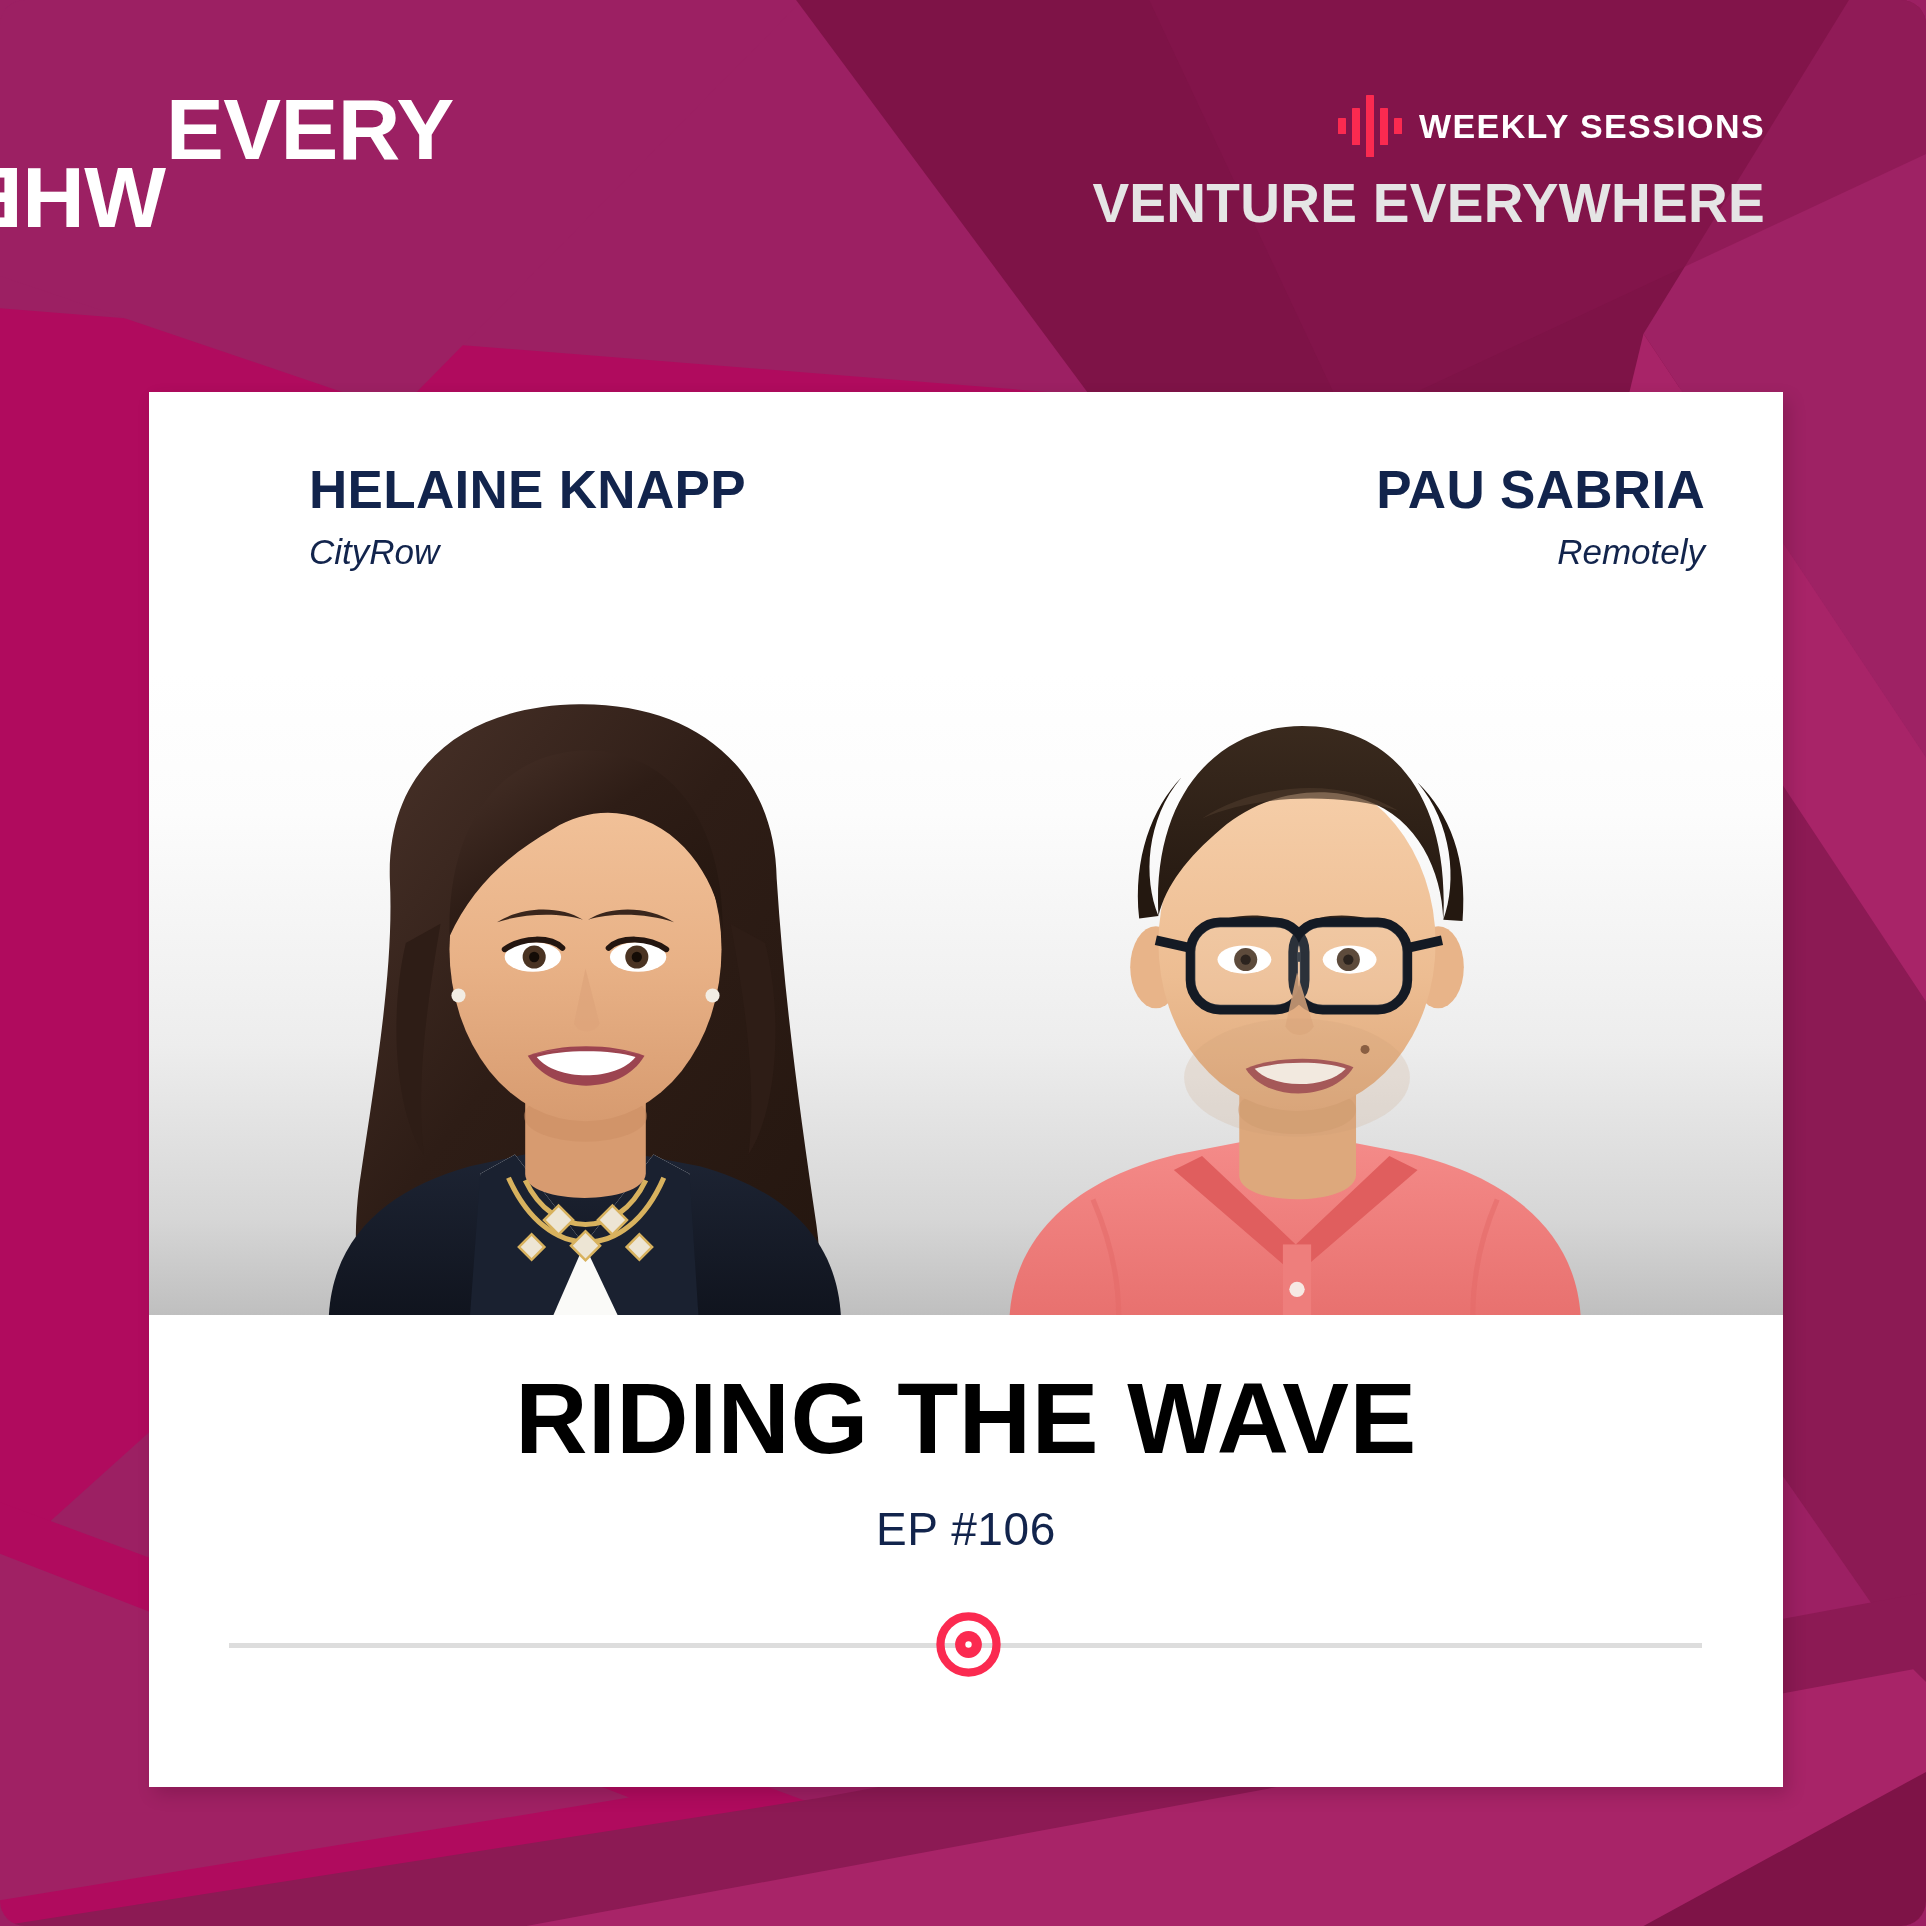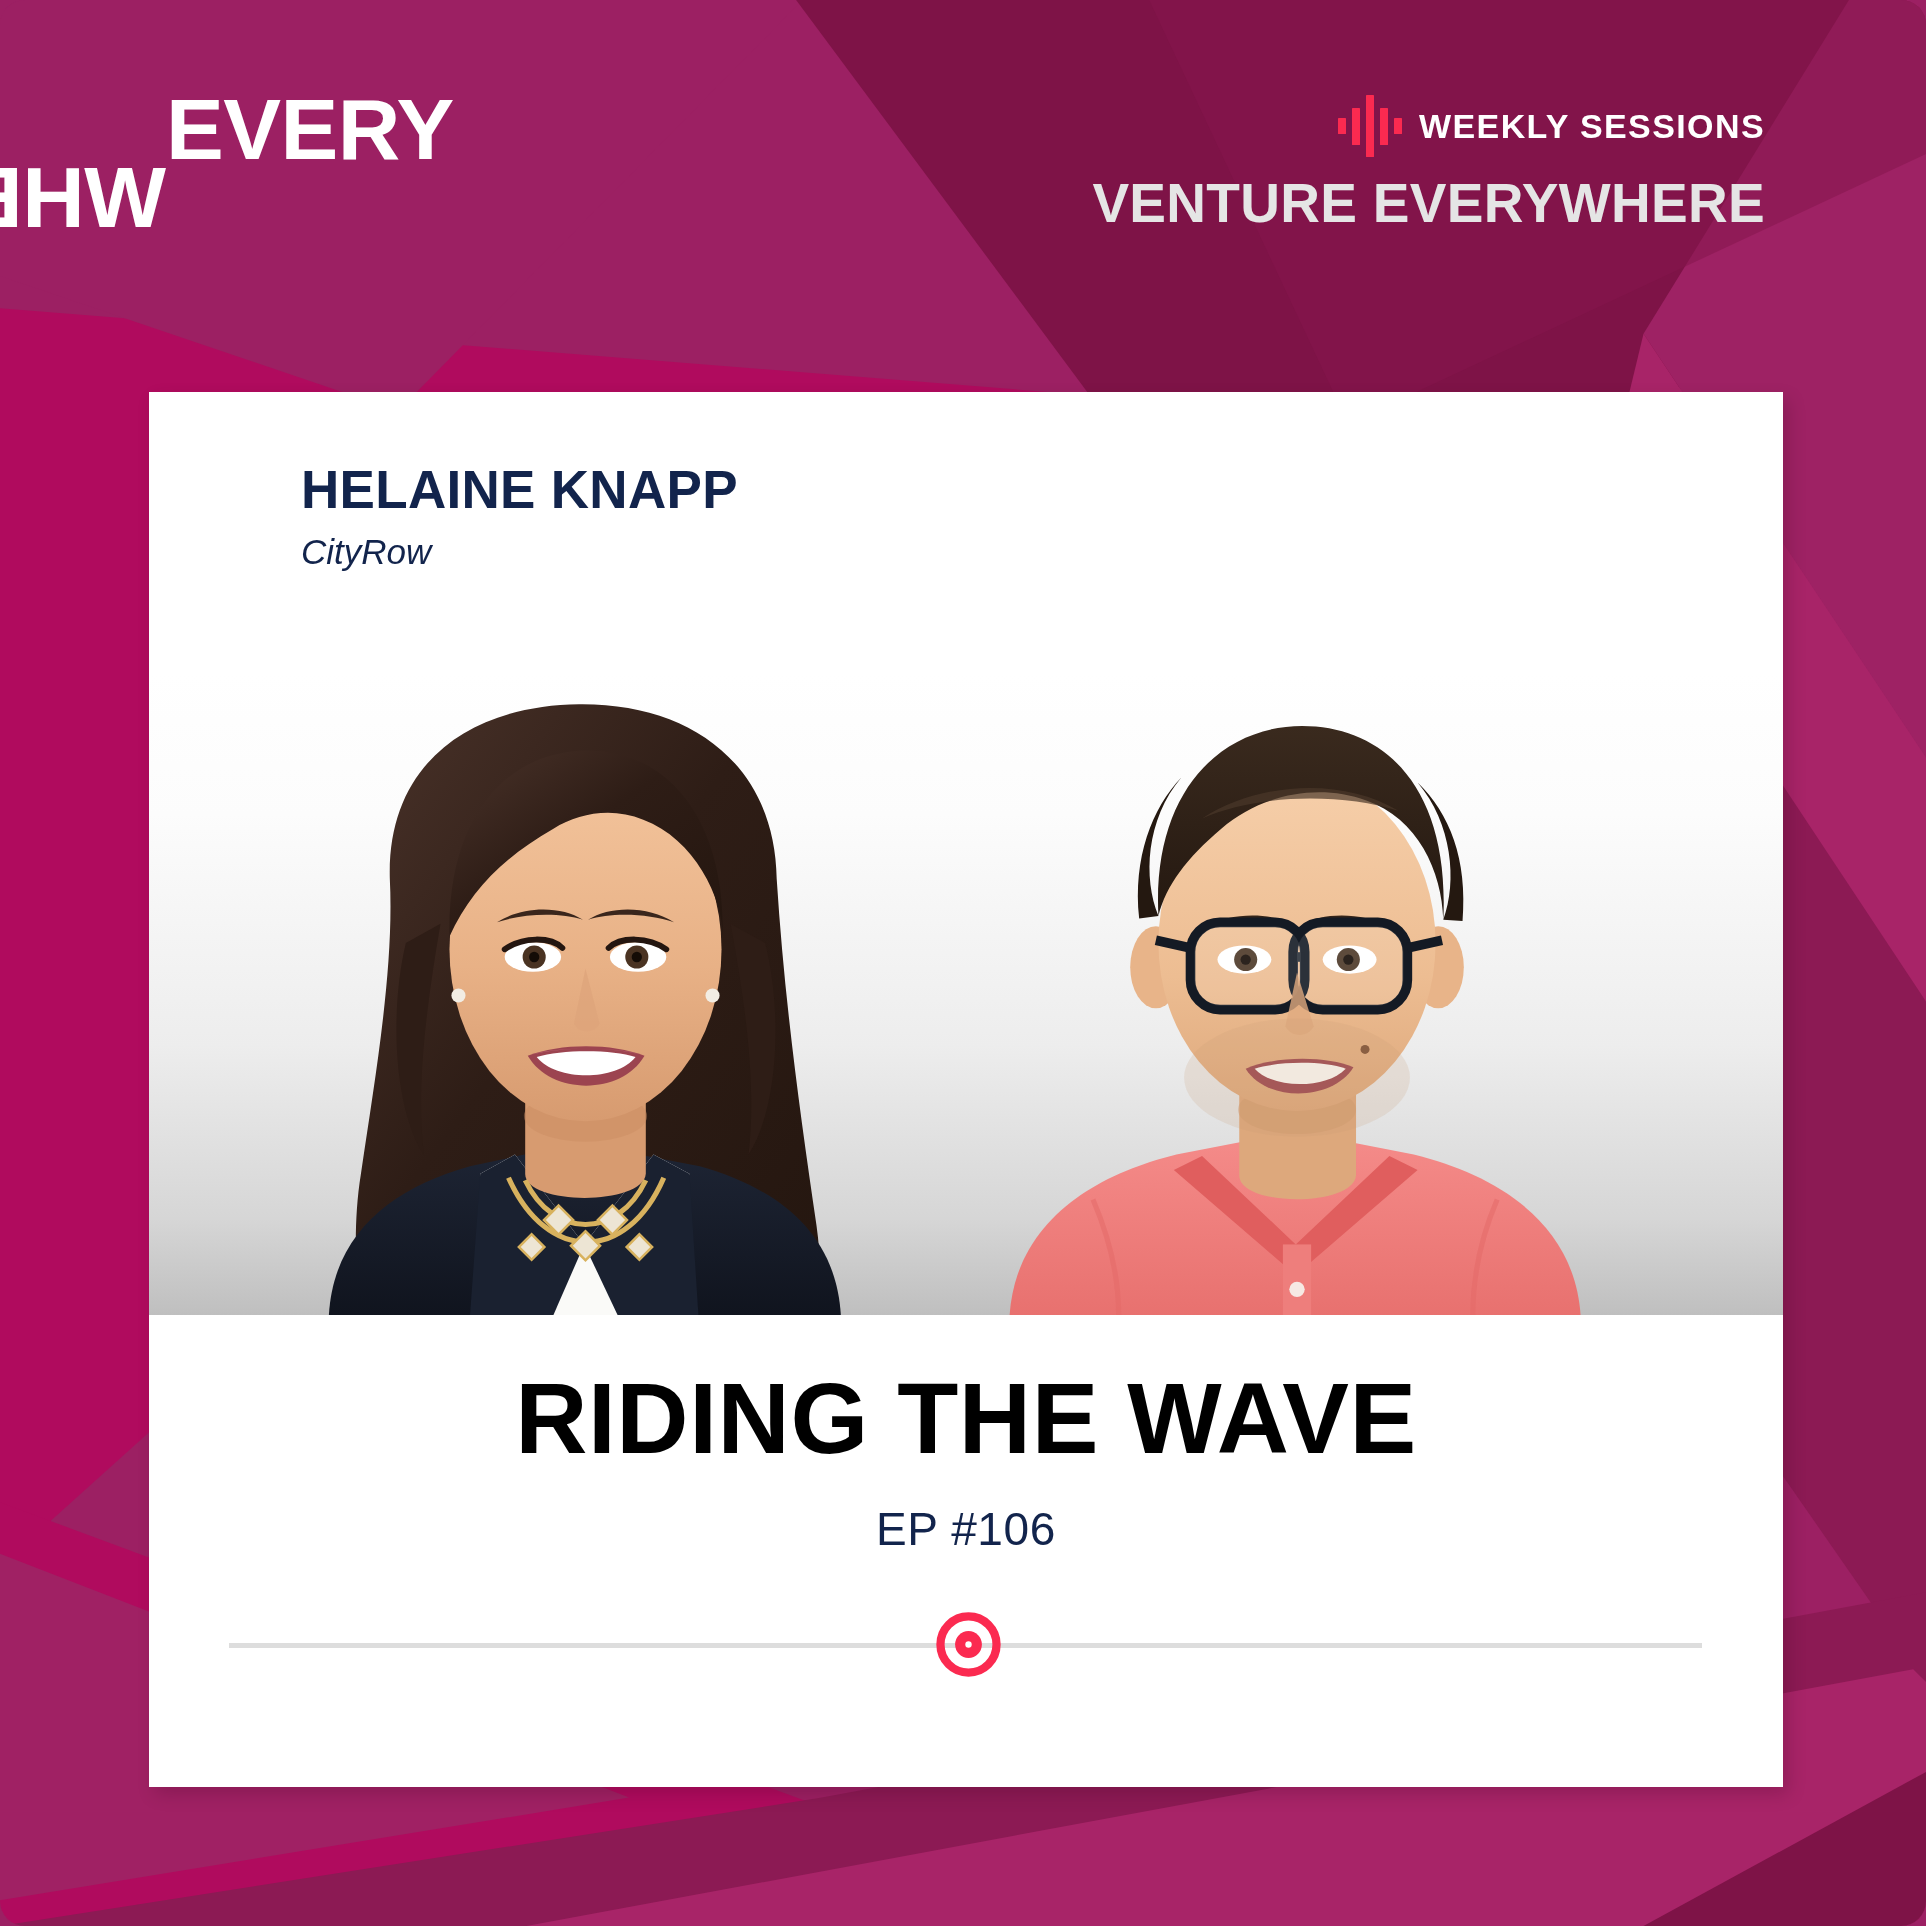--- a/index.html
+++ b/index.html
@@ -56,21 +56,21 @@
 
   
   .card{
     position:absolute;left:149px;top:392px;width:1634px;height:1395px;
     background:#FFFFFF;z-index:5;
     box-shadow:6.4px 7.7px 16.7px rgba(60,0,30,0.22);
     overflow:hidden;
   }
 
   .guests{
-    position:absolute;left:4px;top:0;width:100%;height:222px;
+    position:absolute;left:12px;top:0;width:100%;height:222px;
     display:flex;
     padding-left:29px;
   }
   .guest{flex:1;padding-top:71px;}
   .guest.left{padding-left:119px;text-align:left;}
   .guest.right{padding-right:119px;text-align:right;}
   .guest-name{
     color:#12244C;font-size:53px;font-weight:700;letter-spacing:0.3px;
     line-height:1;white-space:nowrap;
   }
@@ -168,20 +168,24 @@
     <div class="show-title">VENTURE EVERYWHERE</div>
   </div>
 
   <div class="card">
 
     <div class="guests">
       <div class="guest left">
         <div class="guest-name">HELAINE KNAPP</div>
         <div class="guest-company">CityRow</div>
       </div>
+      <div class="guest right">
+        <div class="guest-name">PAU SABRIA</div>
+        <div class="guest-company">Remotely</div>
+      </div>
     </div>
 
     <div class="photo-band">
 
       <svg class="portrait p1" viewBox="0 0 1300 1010" xmlns="http://www.w3.org/2000/svg">
         <defs>
           <linearGradient id="hairL" x1="0" y1="0" x2="1" y2="1">
             <stop offset="0%" stop-color="#4A332A"></stop>
             <stop offset="45%" stop-color="#2E1D16"></stop>
             <stop offset="100%" stop-color="#24160F"></stop>

